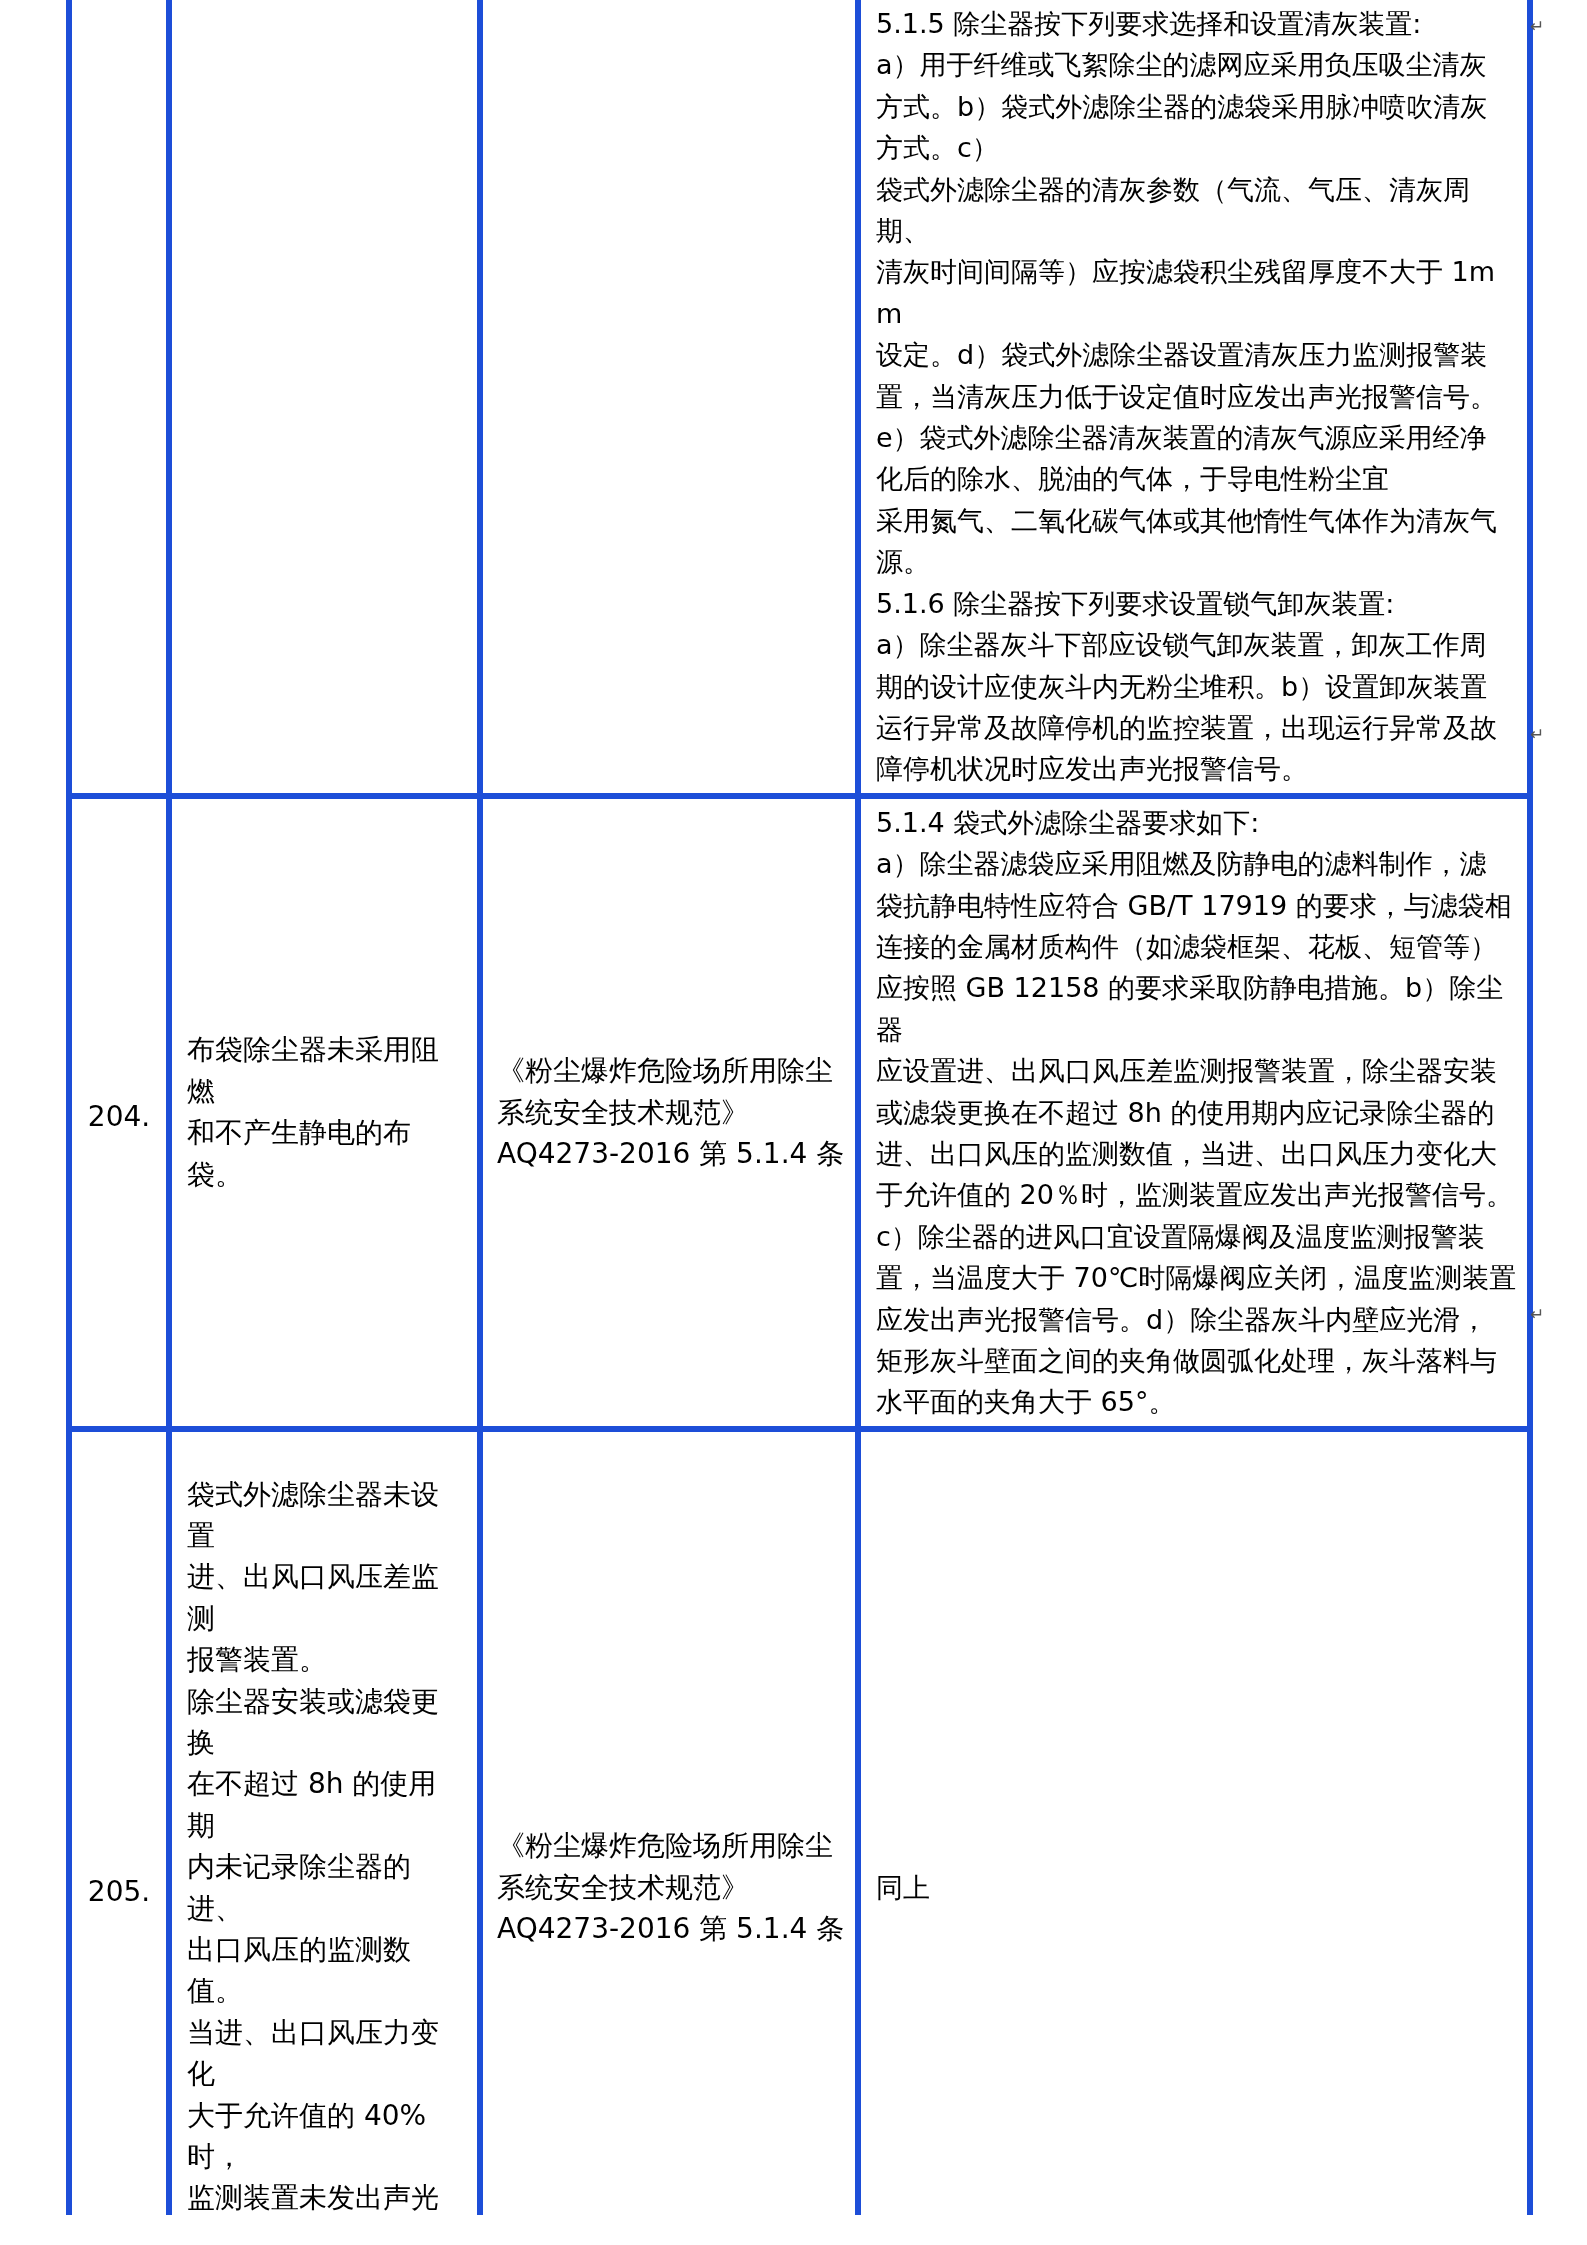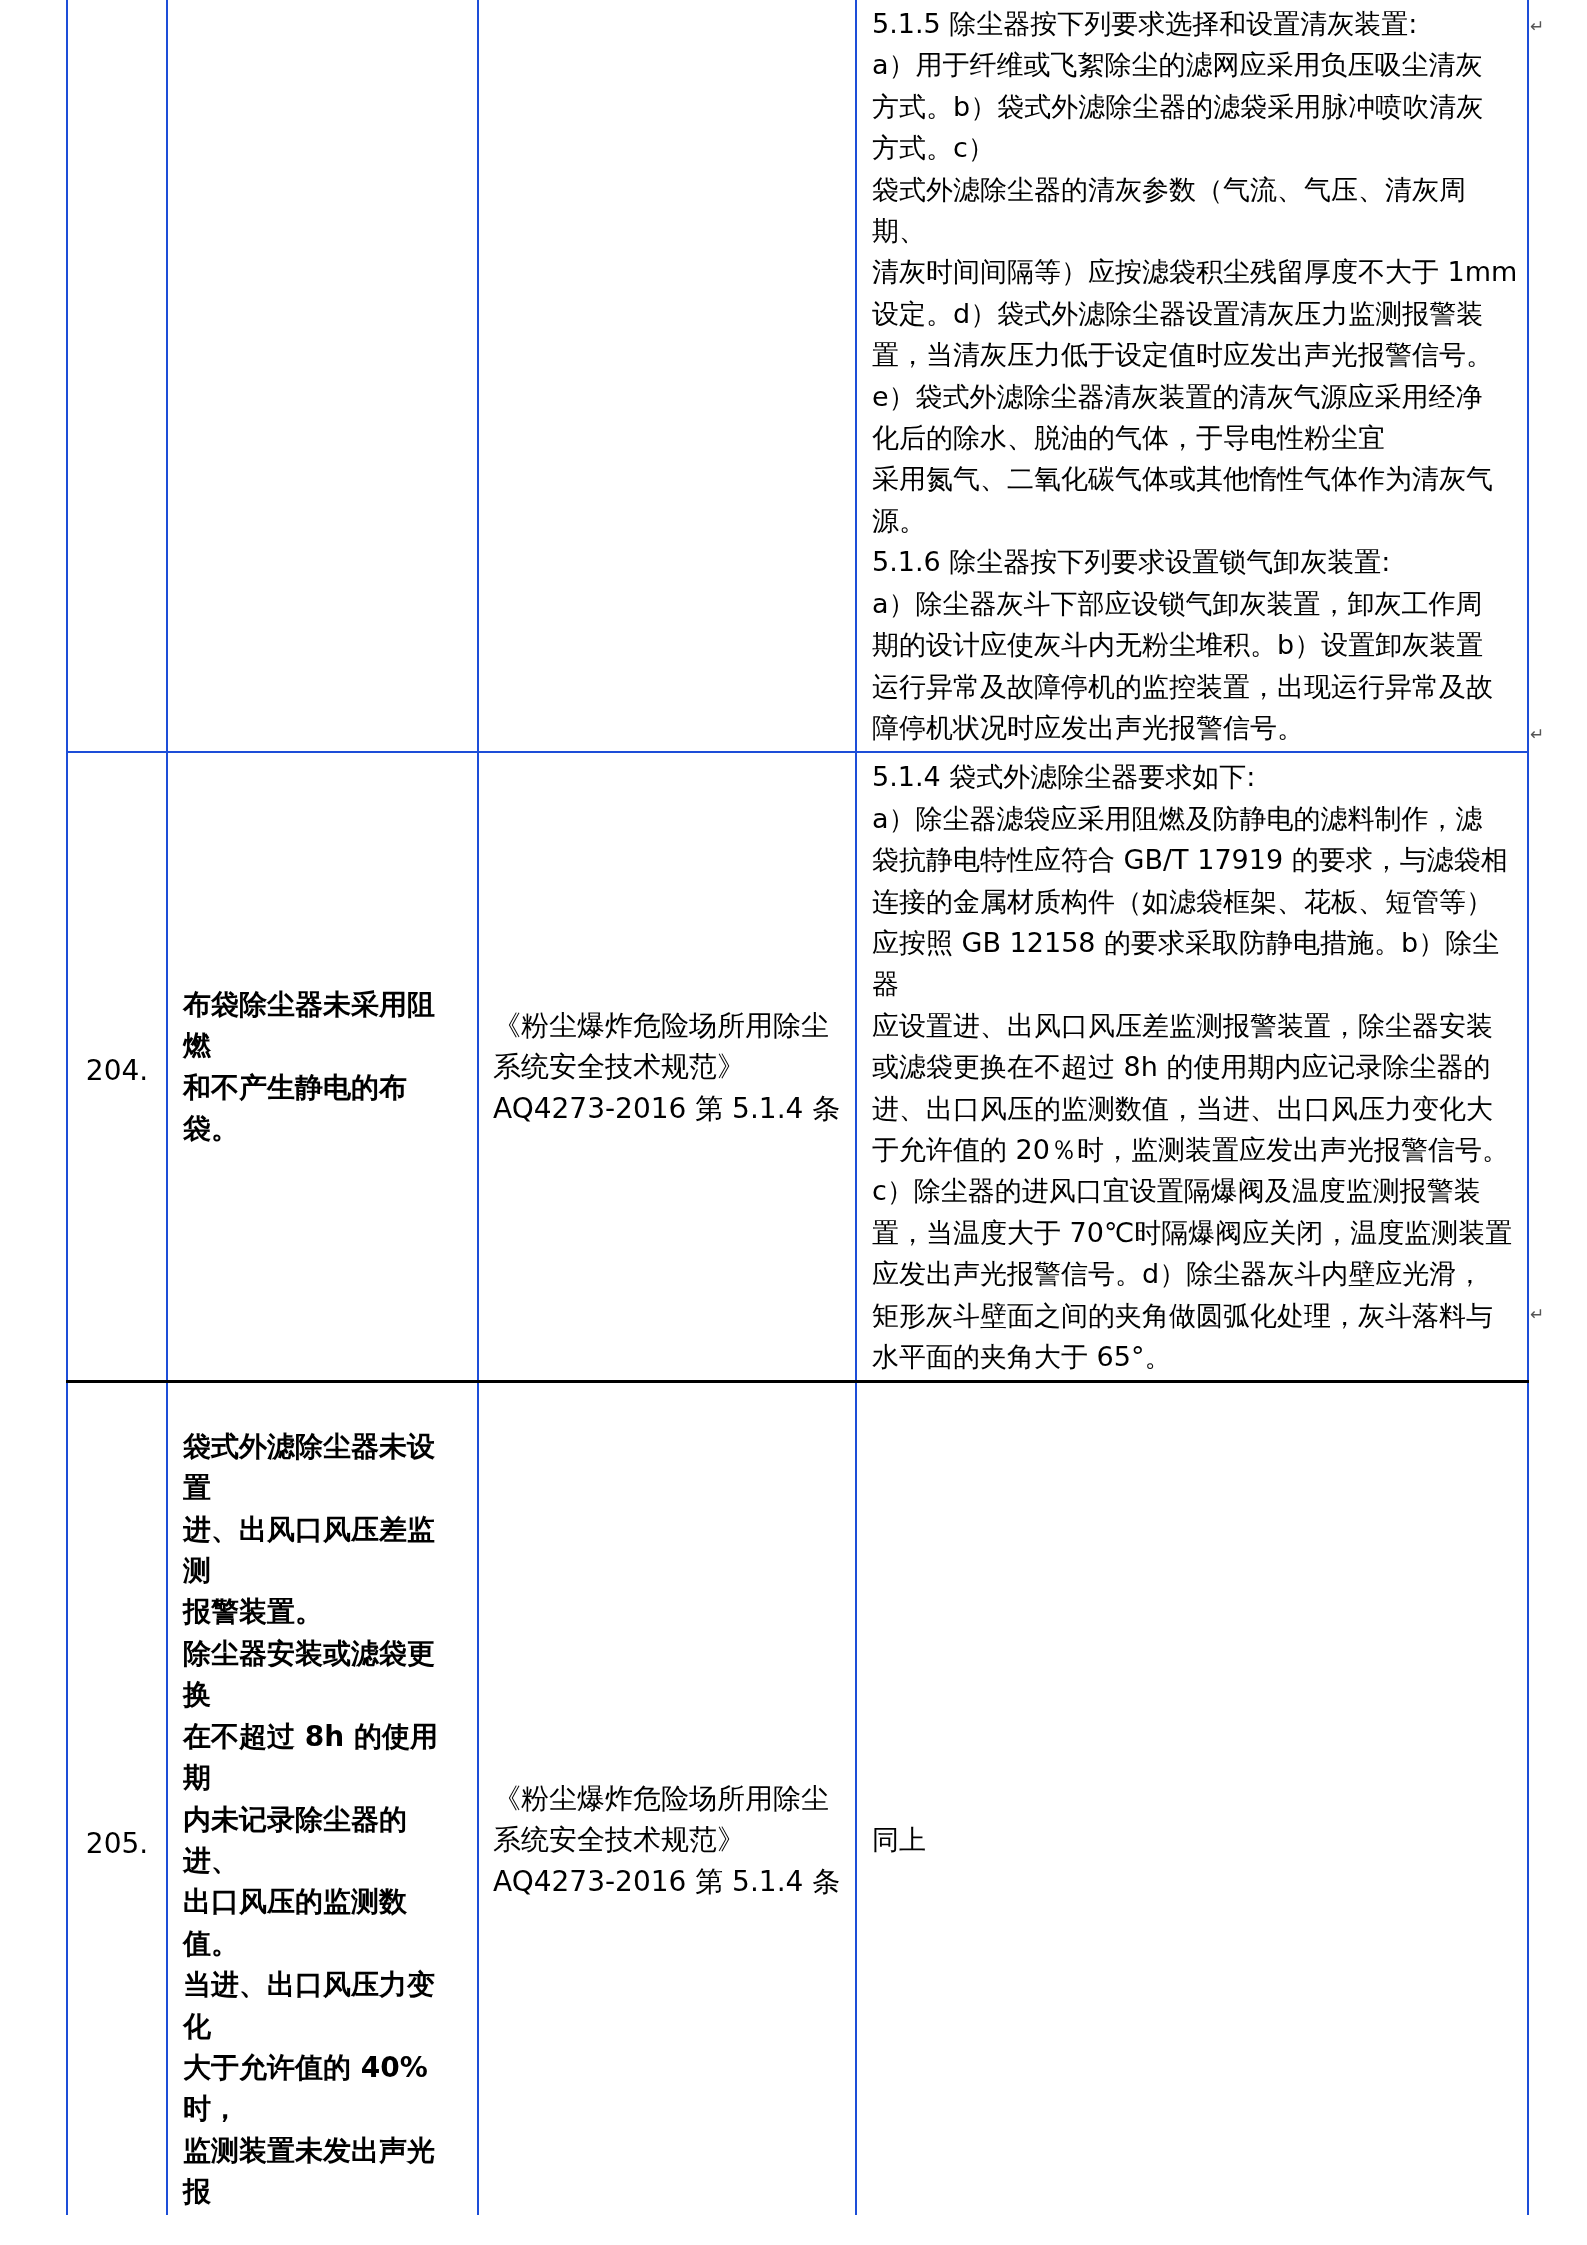--- a/index.html
+++ b/index.html
@@ -20,39 +20,39 @@
     left: 66px; top: 0;
     width: 1461px;
     border-collapse: collapse;
     table-layout: fixed;
   }
   col.c-no  { width: 100px; }
   col.c-desc{ width: 311px; }
   col.c-ref { width: 378px; }
   col.c-det { width: 672px; }
   td {
-    border: 2px solid #1d4ed8;
+    border: 6px solid #1d4ed8;
     vertical-align: middle;
     padding: 0;
     overflow: hidden;
   }
   tr.r1 td { border-top: none; }
   tr.r3 td { border-top: 3px solid #000; border-bottom: 3px solid #000; }
   tr.r1 { height: 706px; }
   tr.r2 { height: 584px; }
   tr.r3 { height: 916px; }
   .cell {
     font-size: 28px;
     line-height: 41.4px;
     white-space: pre-line;
     word-break: break-all;
   }
   td.v-top { vertical-align: top; }
   .no-cell   { text-align: center; margin-top: 8px; }
-  .desc-cell { padding: 0 15px 0 15px; font-weight: bold; }
+  .desc-cell { padding: 0 15px 0 15px; }
   .ref-cell  { padding: 0 10px 0 14px; }
   .det-cell  { font-size: 27px; padding: 3px 8px 3px 15px; }
   .para-mark {
     position: absolute;
     left: 1530px;
     font-size: 17px;
     color: #555555;
     line-height: 1;
   }
   .pm-1 { top: 18px; }

